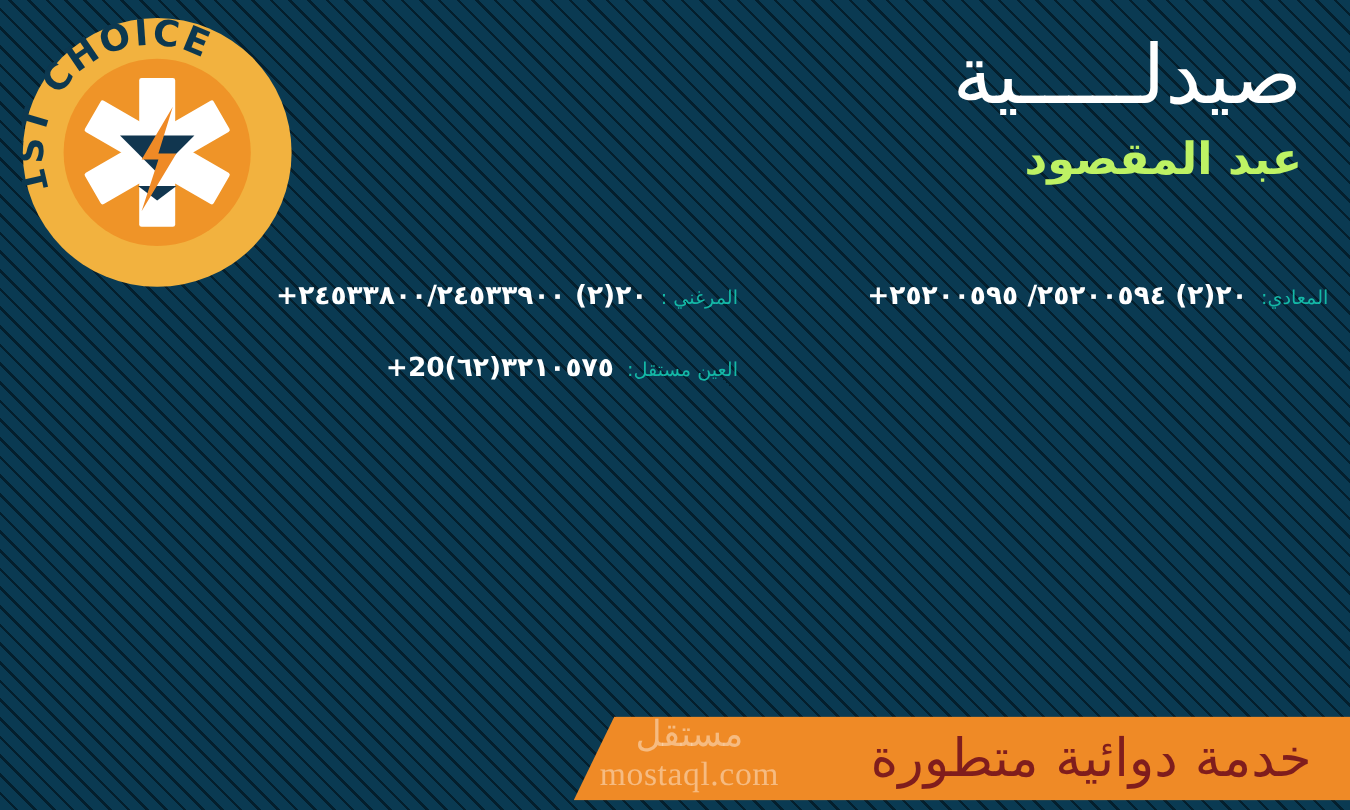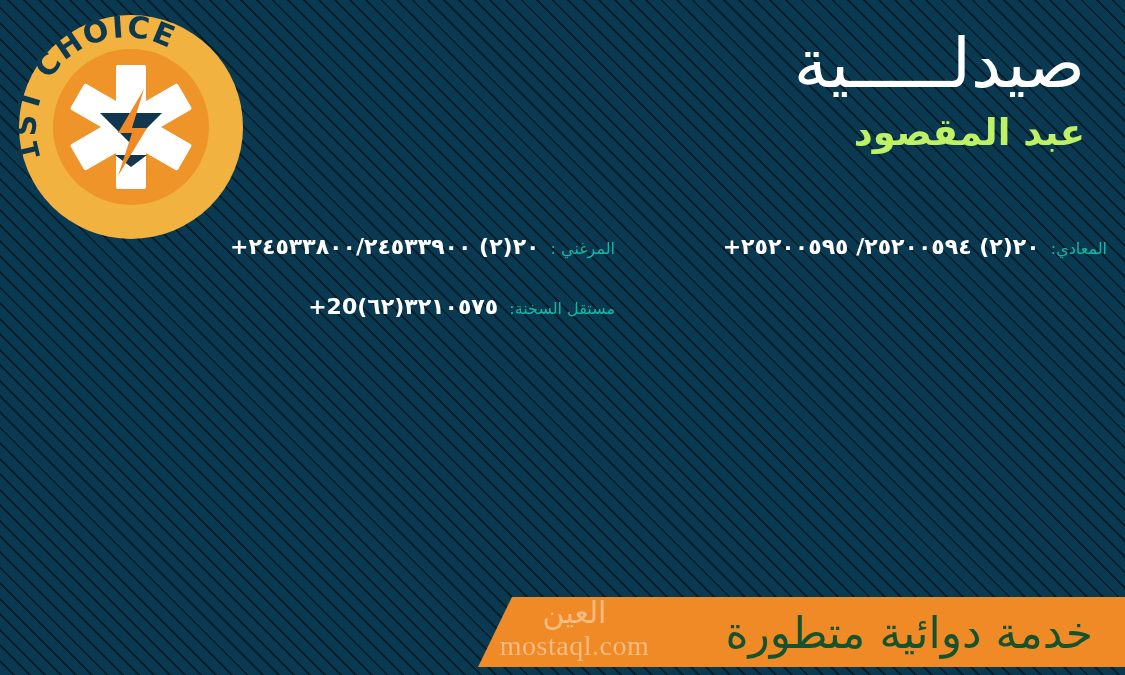--- a/index.html
+++ b/index.html
@@ -115,21 +115,21 @@
     clip-path:polygon(34px 0, 100% 0, 100% 100%, 0 100%);
     display:flex;
     align-items:center;
     justify-content:flex-end;
     padding-right:32px;
   }
   #banner-text {
     font-family:"DejaVu Sans", sans-serif;
     font-size:44px;
     font-weight:400;
-    color:#14532d;
+    color:#7f1d1d;
     direction:rtl;
     white-space:nowrap;
     letter-spacing:1px;
   }
 
   
   #watermark {
     position:absolute;
     left:492px; bottom:10px;
     width:165px; height:72px;
@@ -209,27 +209,27 @@
   </div>
 
   <div id="contacts-left" class="contact-col">
 
     <div class="contact-row">
       <span class="contact-label">المرغني :</span>
       <span class="contact-number">+٢٠(٢) ٢٤٥٣٣٨٠٠/٢٤٥٣٣٩٠٠</span>
     </div>
 
     <div class="contact-row">
-      <span class="contact-label">مستقل السخنة:</span>
+      <span class="contact-label">العين مستقل:</span>
       <span class="contact-number">+20(٦٢)٣٢١٠٥٧٥</span>
     </div>
   </div>
 
   <div id="banner">
     <span id="banner-text">خدمة دوائية متطورة</span>
   </div>
 
   <div id="watermark">
-    <div id="wm-logo">العين</div>
+    <div id="wm-logo">مستقل</div>
     <div id="wm-text">mostaql.com</div>
   </div>
 
 </div>
 
 </body></html>

